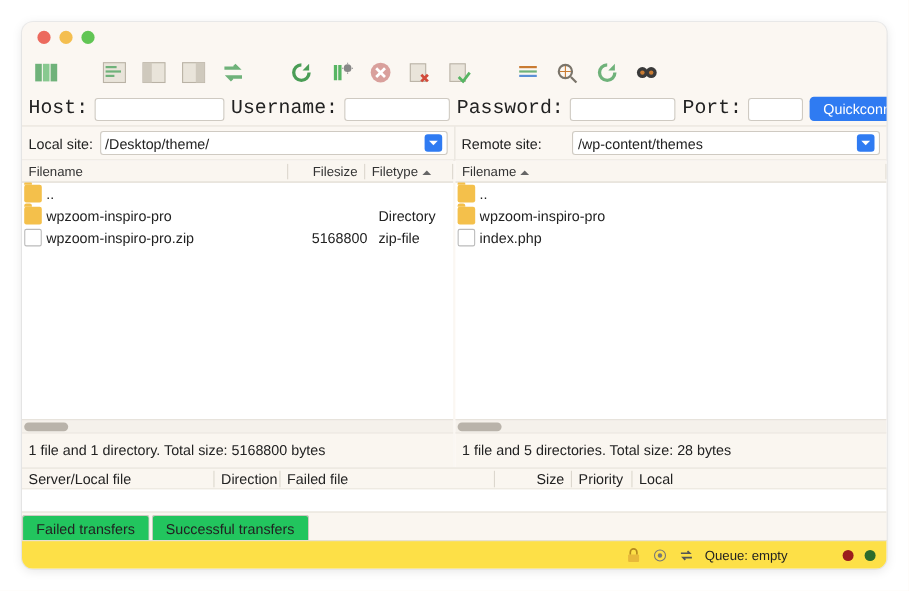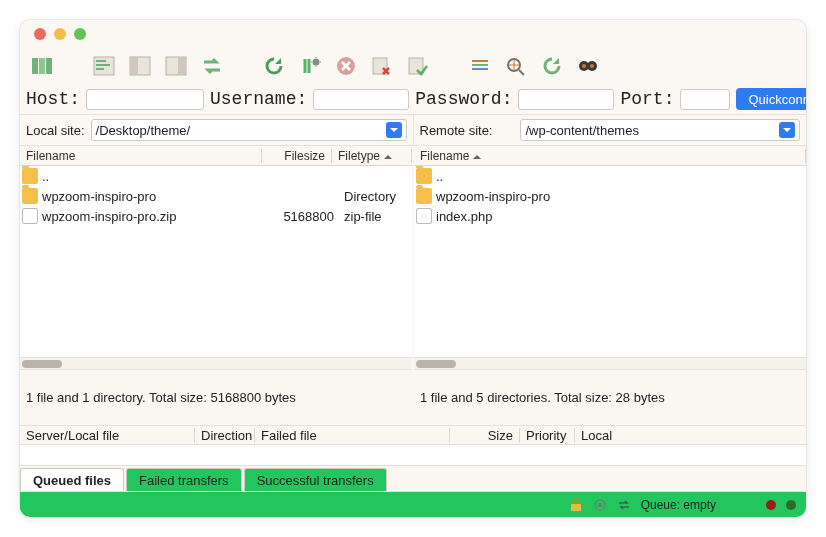--- a/index.html
+++ b/index.html
@@ -167,21 +167,21 @@
   .filei { background: #fff; border: 1px solid #bbb; border-radius: 2px; }
   .fname { flex: 1; overflow: hidden; text-overflow: ellipsis; white-space: nowrap; }
   .fsize { width: 70px; text-align: right; padding-right: 6px; }
   .ftype { width: 70px; padding-left: 4px; }
 
   .scrolltrack { height: 12px; background: #f5f1eb; border-top: 1px solid #e6e1da; position: relative; }
   .scrollthumb { position: absolute; left: 2px; top: 2px; height: 8px; width: 40px; background: #b9b3aa; border-radius: 4px; }
 
   .statusline {
     background: #faf6f0;
-    padding: 20px 6px;
+    padding: 8px 6px;
     font-size: 13px;
     border-top: 1px solid #e6e1da;
   }
 
   .queue-head {
     display: flex;
     background: #faf6f0;
     border-top: 1px solid #e6e1da;
     border-bottom: 1px solid #e6e1da;
     font-size: 13px;
@@ -206,21 +206,21 @@
     border-bottom: none;
     background: #22c55e;
     margin-right: 2px;
     margin-top: 2px;
     border-radius: 3px 3px 0 0;
   }
   .tab.active { background: #fff; font-weight: 600; }
 
   .bottombar {
     height: 26px;
-    background: #22c55e;
+    background: #fde047;
     border-top: 1px solid #e6e1da;
     display: flex;
     align-items: center;
     justify-content: flex-end;
     padding: 0 10px;
     gap: 10px;
     font-size: 12px;
   }
   .smdot { width: 10px; height: 10px; border-radius: 50%; }
 </style>
@@ -432,21 +432,20 @@
     <div class="col" style="width:175px">Server/Local file</div>
     <div class="col" style="width:60px">Direction</div>
     <div class="col" style="width:195px">Failed file</div>
     <div class="col" style="width:70px;justify-content:flex-end">Size</div>
     <div class="col" style="width:55px">Priority</div>
     <div class="col" style="flex:1">Local</div>
   </div>
   <div class="queue-body"></div>
 
   <div class="tabs">
-    <div class="tab active">Queued files</div>
     <div class="tab">Failed transfers</div>
     <div class="tab">Successful transfers</div>
   </div>
 
   <div class="bottombar">
     <svg width="14" height="14">
         <rect x="2" y="6" width="10" height="7" fill="#e8b93a" rx="1"></rect>
         <path d="M4 6 v-2 a3 3 0 0 1 6 0 v2" stroke="#b58a1f" stroke-width="1.5" fill="none"></path>
       </svg>
     <svg width="14" height="14">

